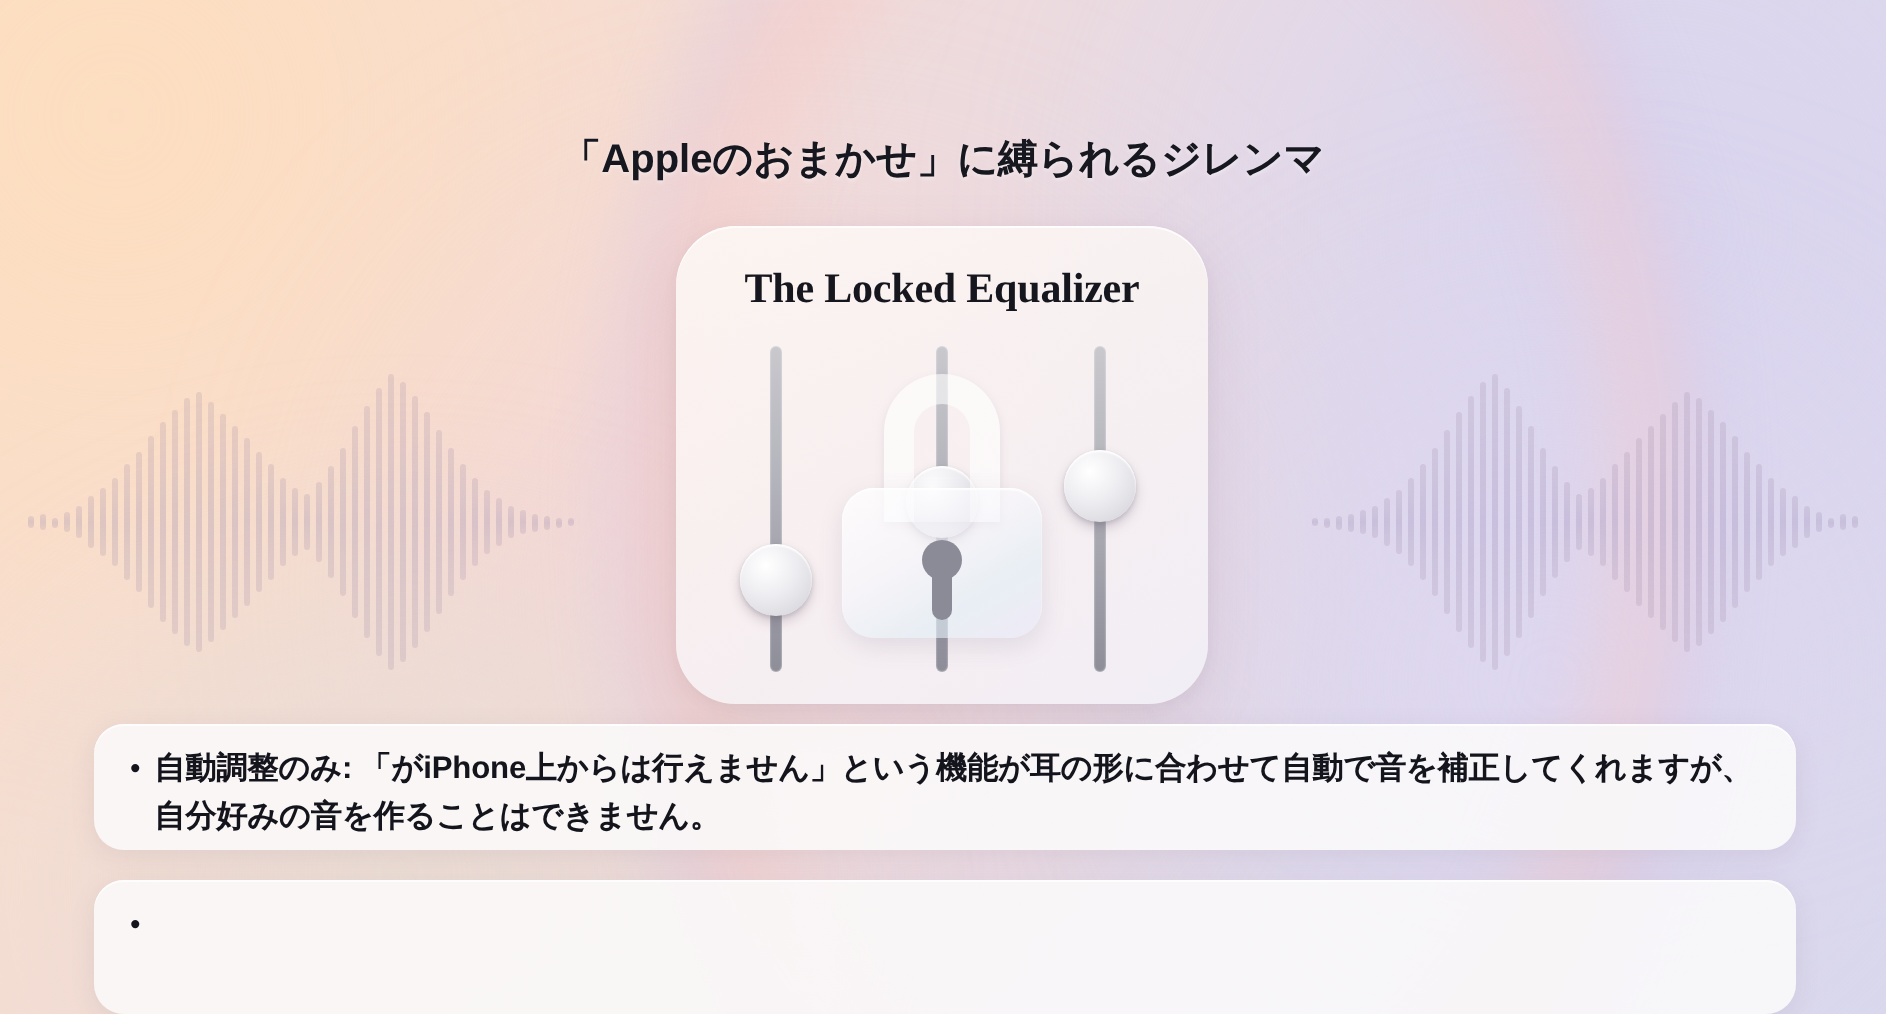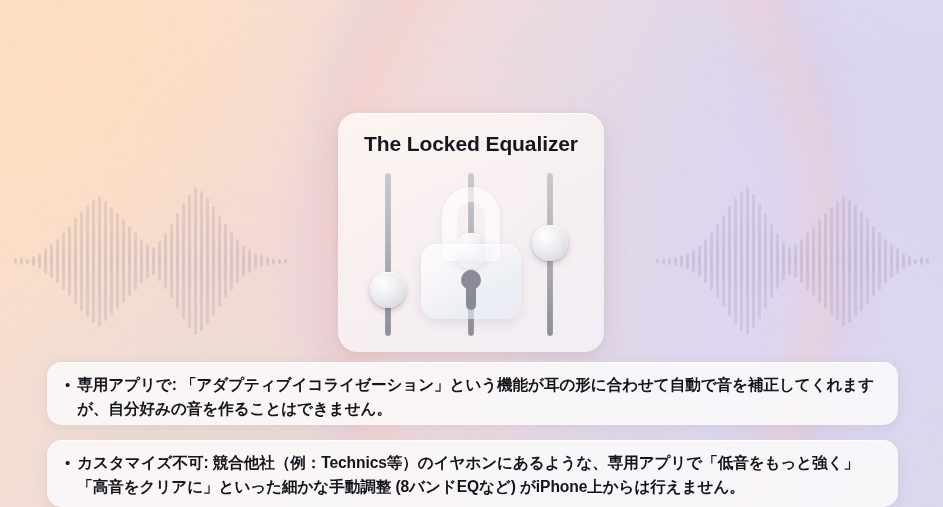--- a/index.html
+++ b/index.html
@@ -111,27 +111,28 @@
     font-weight: 700;
     color: #16171f;
     text-shadow: 0 1px 2px rgba(255,255,255,0.45);
   }
 
   
   #eq-card {
     position: absolute;
     left: 338px; top: 113px;
     width: 266px; height: 239px;
-    border-radius: 20px;
+    border-radius: 30px;
     background: linear-gradient(155deg, rgba(253,247,243,0.92) 0%, rgba(249,243,243,0.88) 45%, rgba(243,240,247,0.9) 100%);
     box-shadow:
       0 10px 28px rgba(120,100,120,0.13),
       0 2px 7px rgba(120,100,120,0.07),
       inset 0 1px 0 rgba(255,255,255,0.75);
     overflow: hidden;
+    font-family: Liberation Serif, serif;
   }
   #eq-card-title {
     position: absolute;
     left: 0; right: 0; top: 19px;
     text-align: center;
     font-size: 21px;
     font-weight: 600;
     color: #16161e;
     letter-spacing: -0.1px;
   }
@@ -340,20 +341,21 @@
       <span style="height: 32px;"></span>
       <span style="height: 24px;"></span>
       <span style="height: 16px;"></span>
       <span style="height: 12px;"></span>
       <span style="height: 9px;"></span>
       <span style="height: 7px;"></span>
       <span style="height: 5px;"></span>
       <span style="height: 4px;"></span>
     </div>
 
+  <div id="subtitle">「Appleのおまかせ」に縛られるジレンマ</div>
 
   <div id="eq-card">
     <div id="eq-card-title">The Locked Equalizer</div>
 
     <div class="slider" id="slider-low">
       <div class="track"></div>
       <div class="knob"></div>
     </div>
     <div class="slider" id="slider-mid">
       <div class="track"></div>
@@ -367,21 +369,20 @@
     <div id="lock-icon">
       <div class="shackle"></div>
       <div class="body"></div>
       <div class="keyhole-round"></div>
       <div class="keyhole-stem"></div>
     </div>
   </div>
 
   <div class="bullet-box" id="bullet-box-1">
     <span class="bullet-dot">•</span>
-    <span class="bullet-text">専用アプリで: 「アダプティブイコライゼーション」という機能が耳の形に合わせて自動で音を補正してくれますが、自分好みの音を作ることはできません。</span>
+    <span class="bullet-text">自動調整のみ: 「がiPhone上からは行えません」という機能が耳の形に合わせて自動で音を補正してくれますが、自分好みの音を作ることはできません。</span>
   </div>
 
   <div class="bullet-box" id="bullet-box-2">
     <span class="bullet-dot">•</span>
-    <span class="bullet-text">カスタマイズ不可: 競合他社（例：Technics等）のイヤホンにあるような、専用アプリで「低音をもっと強く」「高音をクリアに」といった細かな手動調整 (8バンドEQなど) がiPhone上からは行えません。</span>
   </div>
 
 </div>
 
 </body></html>

